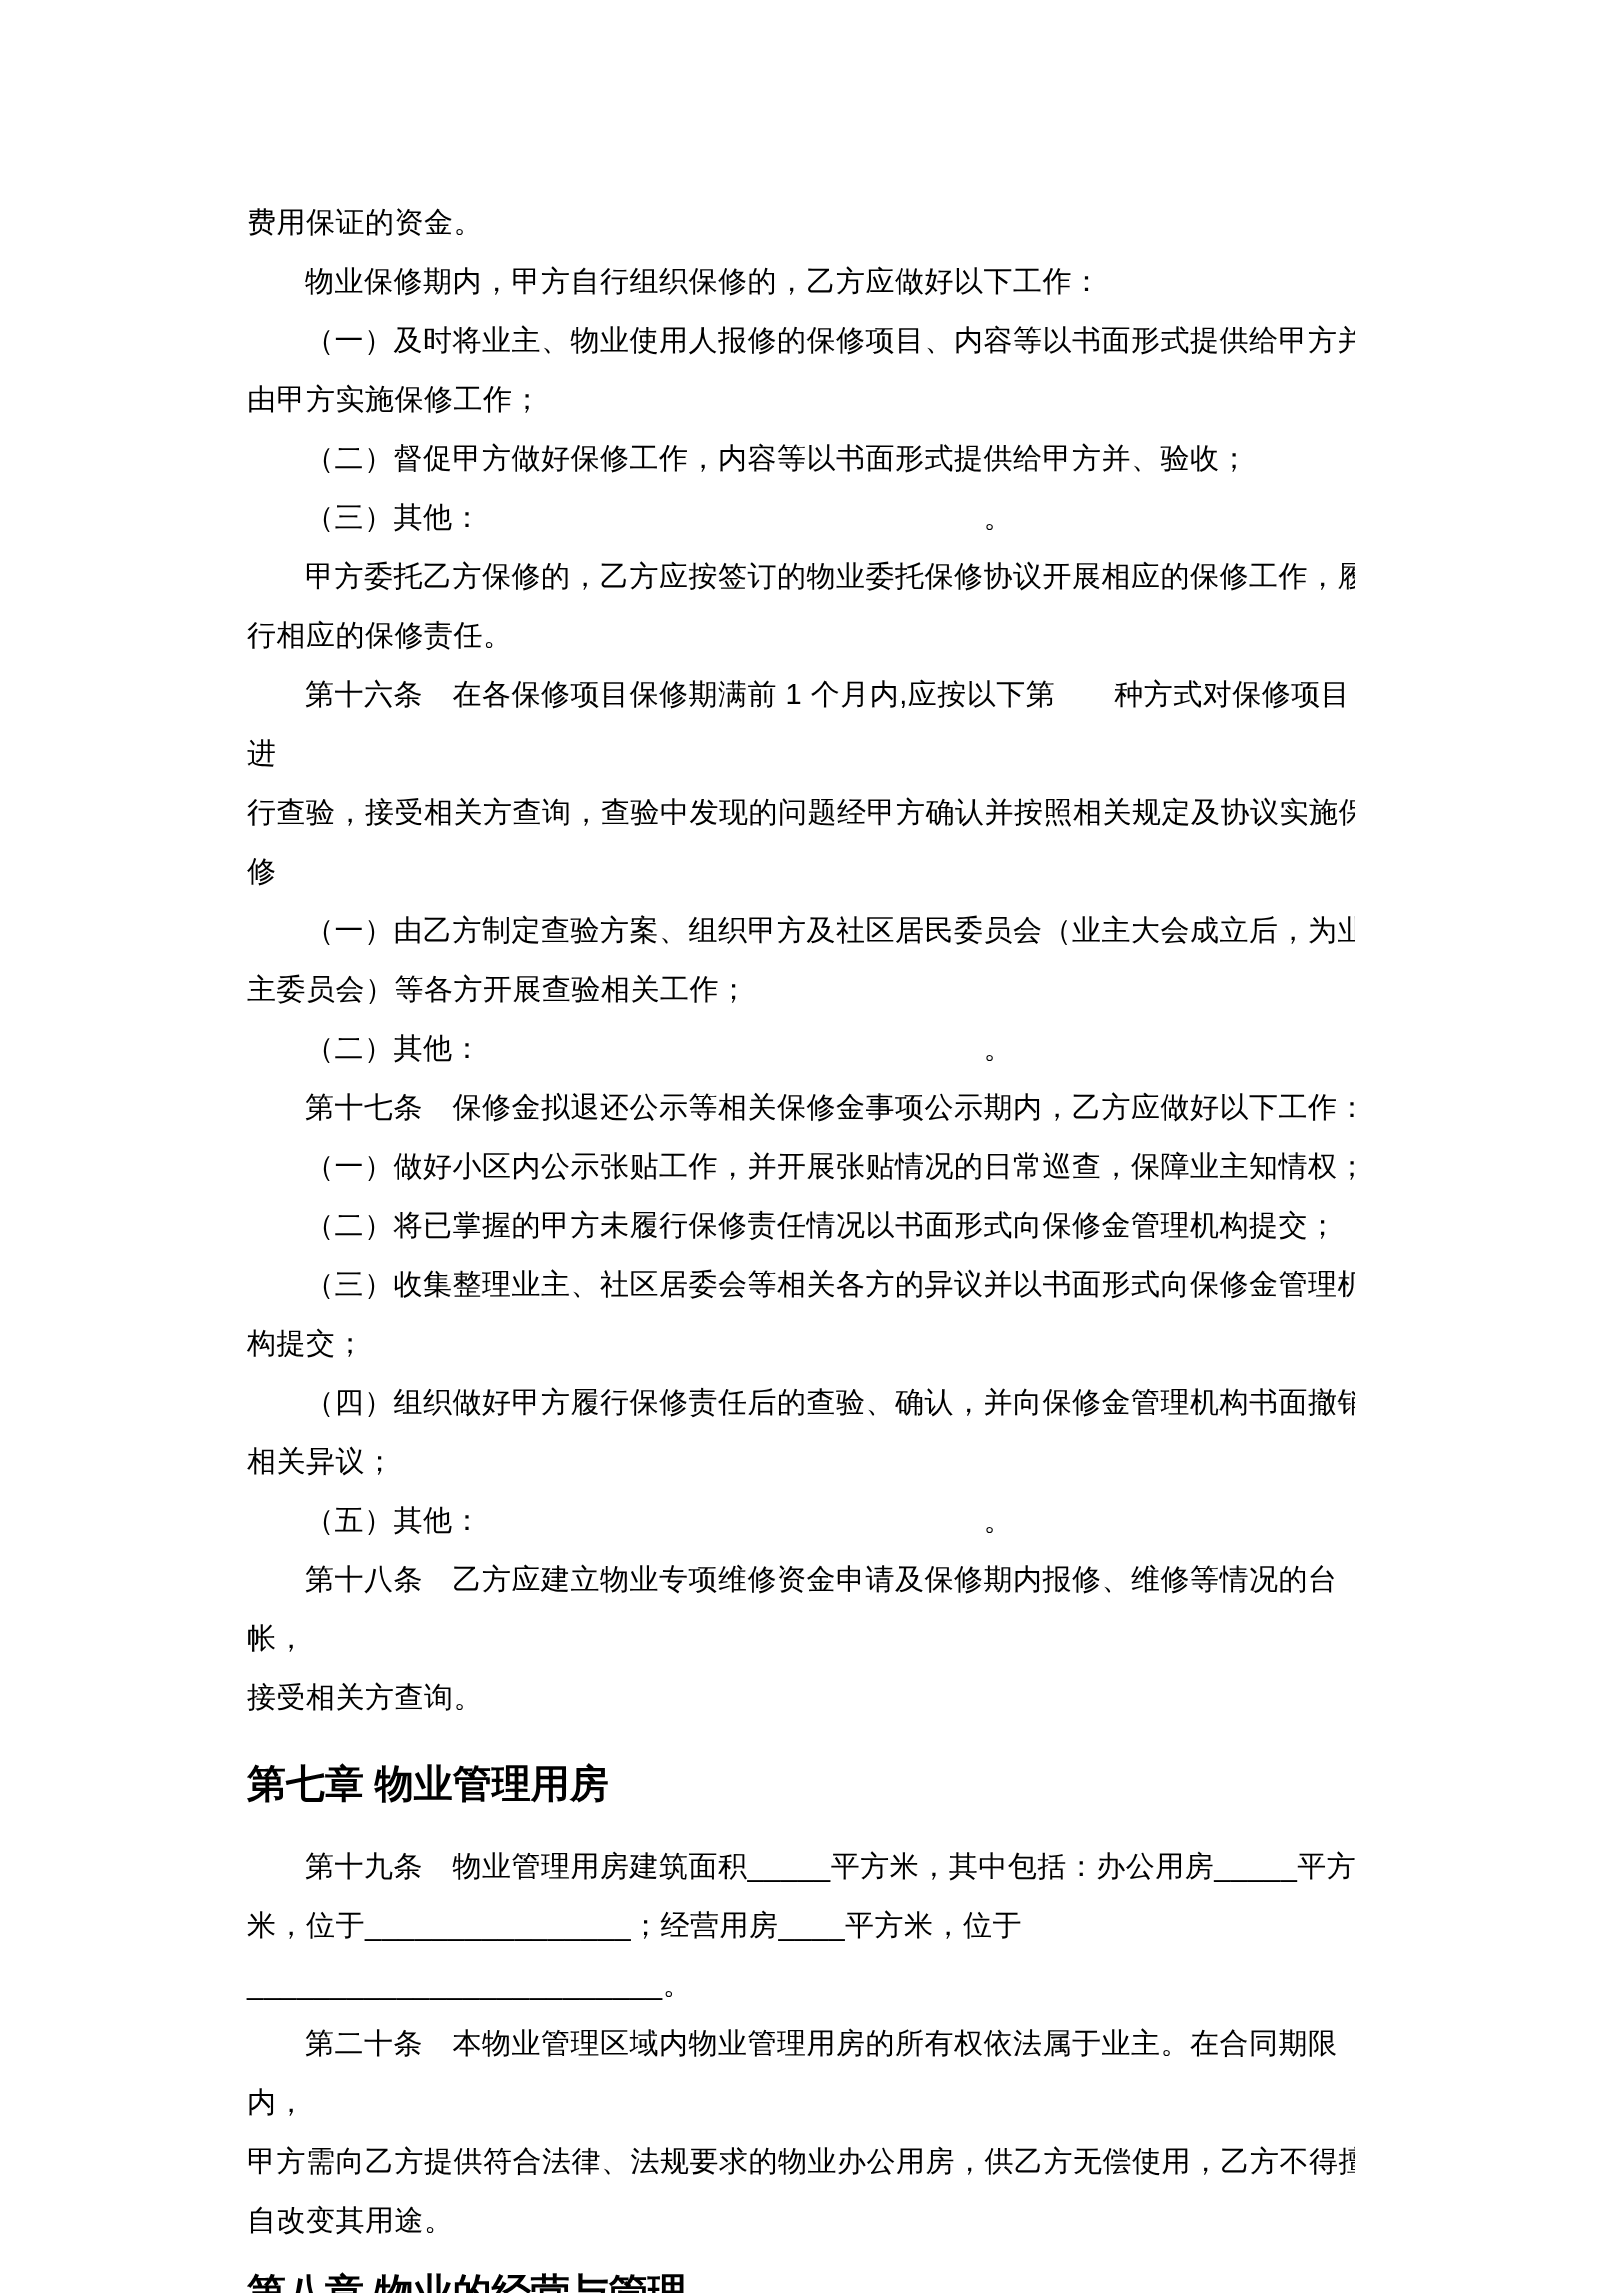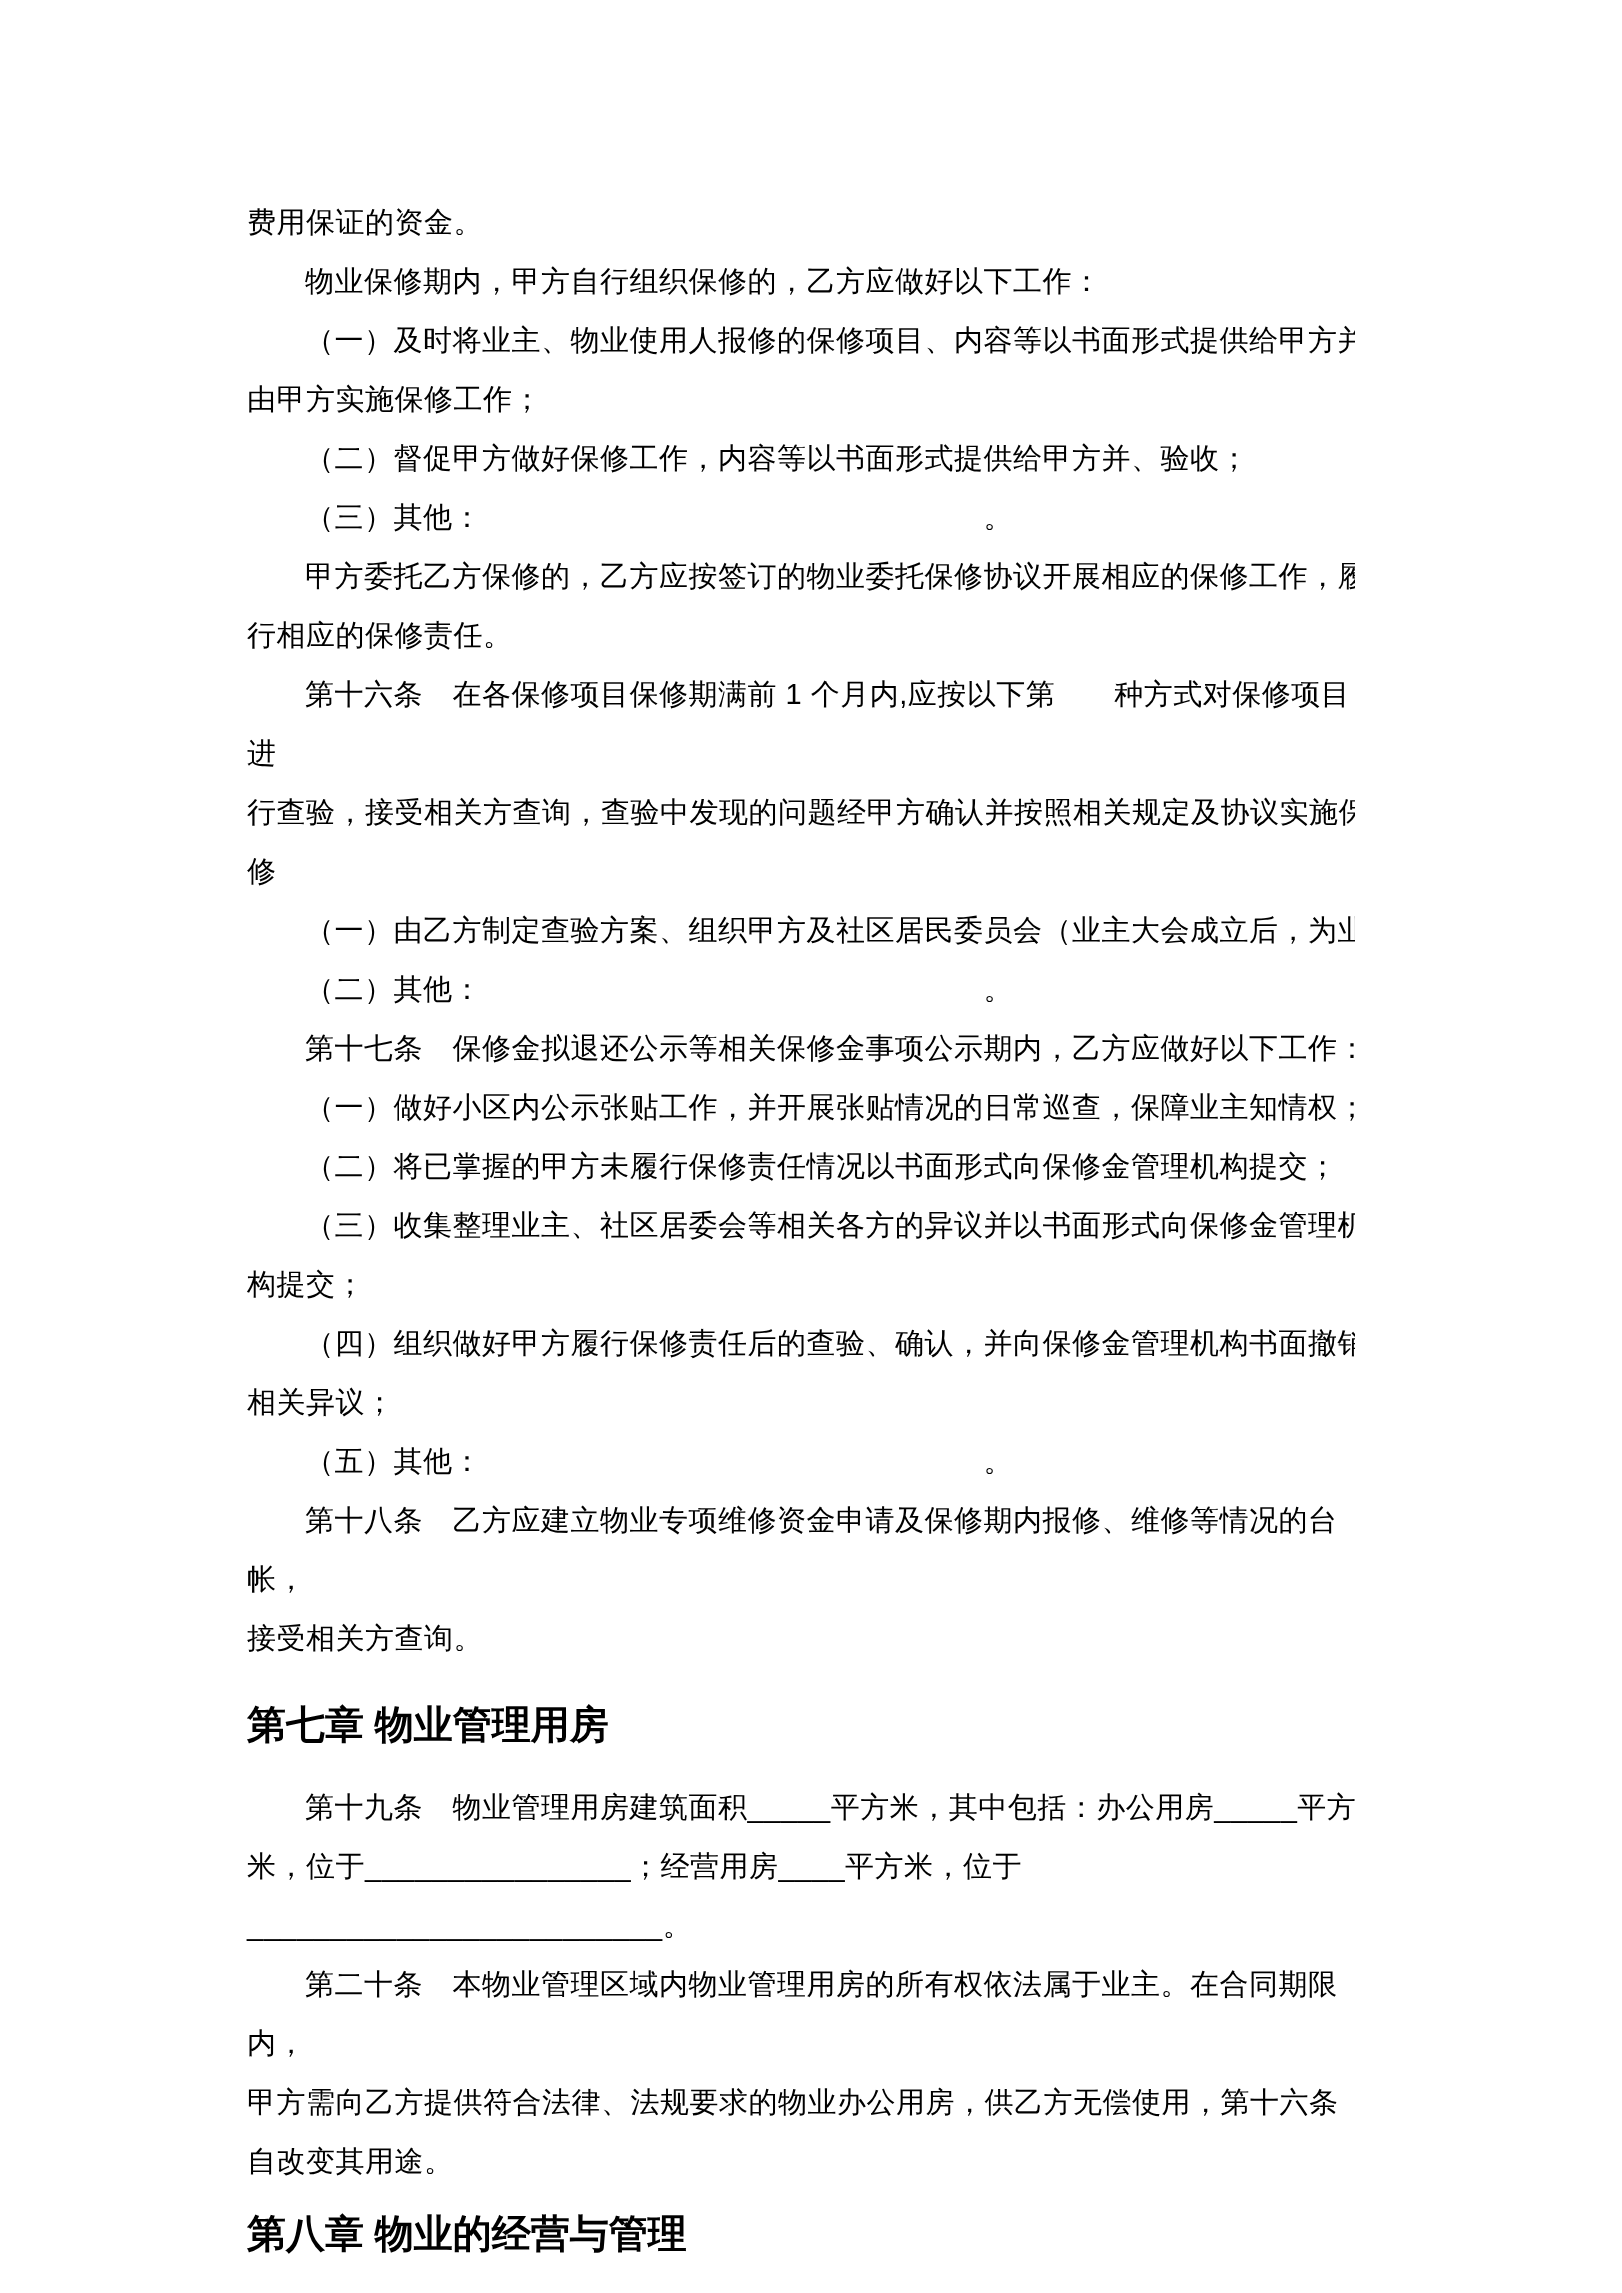--- a/index.html
+++ b/index.html
@@ -54,33 +54,34 @@
       <div class="bline indent-first">物业保修期内，甲方自行组织保修的，乙方应做好以下工作：</div>
       <div class="bline indent-first">（一）及时将业主、物业使用人报修的保修项目、内容等以书面形式提供给甲方并</div>
       <div class="bline">由甲方实施保修工作；</div>
       <div class="bline indent-first">（二）督促甲方做好保修工作，内容等以书面形式提供给甲方并、验收；</div>
       <div class="bline indent-first">（三）其他：　　　　　　　　　　　　　　　　　。</div>
       <div class="bline indent-first">甲方委托乙方保修的，乙方应按签订的物业委托保修协议开展相应的保修工作，履</div>
       <div class="bline">行相应的保修责任。</div>
       <div class="bline indent-first">第十六条　在各保修项目保修期满前 1 个月内,应按以下第　　种方式对保修项目进</div>
       <div class="bline">行查验，接受相关方查询，查验中发现的问题经甲方确认并按照相关规定及协议实施保修</div>
       <div class="bline indent-first">（一）由乙方制定查验方案、组织甲方及社区居民委员会（业主大会成立后，为业</div>
+      <div class="bline">主委员会）等各方开展查验相关工作；</div>
       <div class="bline indent-first">（二）其他：　　　　　　　　　　　　　　　　　。</div>
       <div class="bline indent-first">第十七条　保修金拟退还公示等相关保修金事项公示期内，乙方应做好以下工作：</div>
       <div class="bline indent-first">（一）做好小区内公示张贴工作，并开展张贴情况的日常巡查，保障业主知情权；</div>
       <div class="bline indent-first">（二）将已掌握的甲方未履行保修责任情况以书面形式向保修金管理机构提交；</div>
       <div class="bline indent-first">（三）收集整理业主、社区居委会等相关各方的异议并以书面形式向保修金管理机</div>
       <div class="bline">构提交；</div>
       <div class="bline indent-first">（四）组织做好甲方履行保修责任后的查验、确认，并向保修金管理机构书面撤销</div>
       <div class="bline">相关异议；</div>
       <div class="bline indent-first">（五）其他：　　　　　　　　　　　　　　　　　。</div>
       <div class="bline indent-first">第十八条　乙方应建立物业专项维修资金申请及保修期内报修、维修等情况的台帐，</div>
       <div class="bline">接受相关方查询。</div>
       <div class="chapter-heading ch7">第七章 物业管理用房</div>
       <div class="bline indent-first">第十九条　物业管理用房建筑面积_____平方米，其中包括：办公用房_____平方</div>
       <div class="bline">米，位于________________；经营用房____平方米，位于_________________________。</div>
       <div class="bline indent-first">第二十条　本物业管理区域内物业管理用房的所有权依法属于业主。在合同期限内，</div>
-      <div class="bline">甲方需向乙方提供符合法律、法规要求的物业办公用房，供乙方无偿使用，第十六条</div>
+      <div class="bline">甲方需向乙方提供符合法律、法规要求的物业办公用房，供乙方无偿使用，乙方不得擅</div>
       <div class="bline">自改变其用途。</div>
       <div class="chapter-heading ch8">第八章 物业的经营与管理</div>
     </div>
 </div>
 
 
 </body></html>

